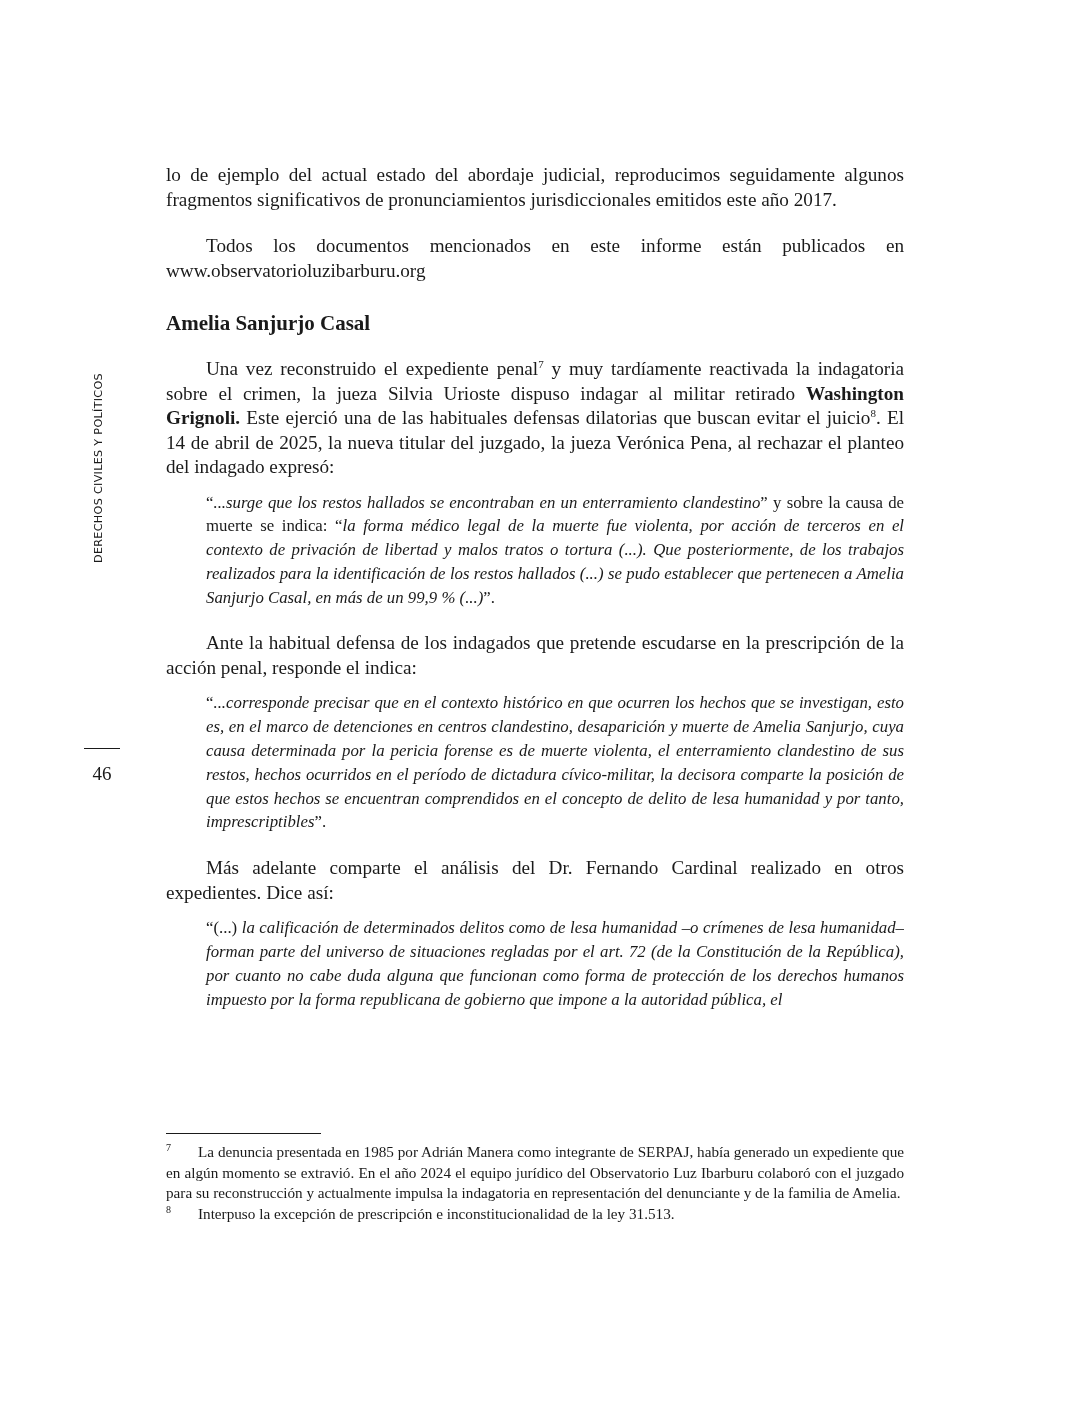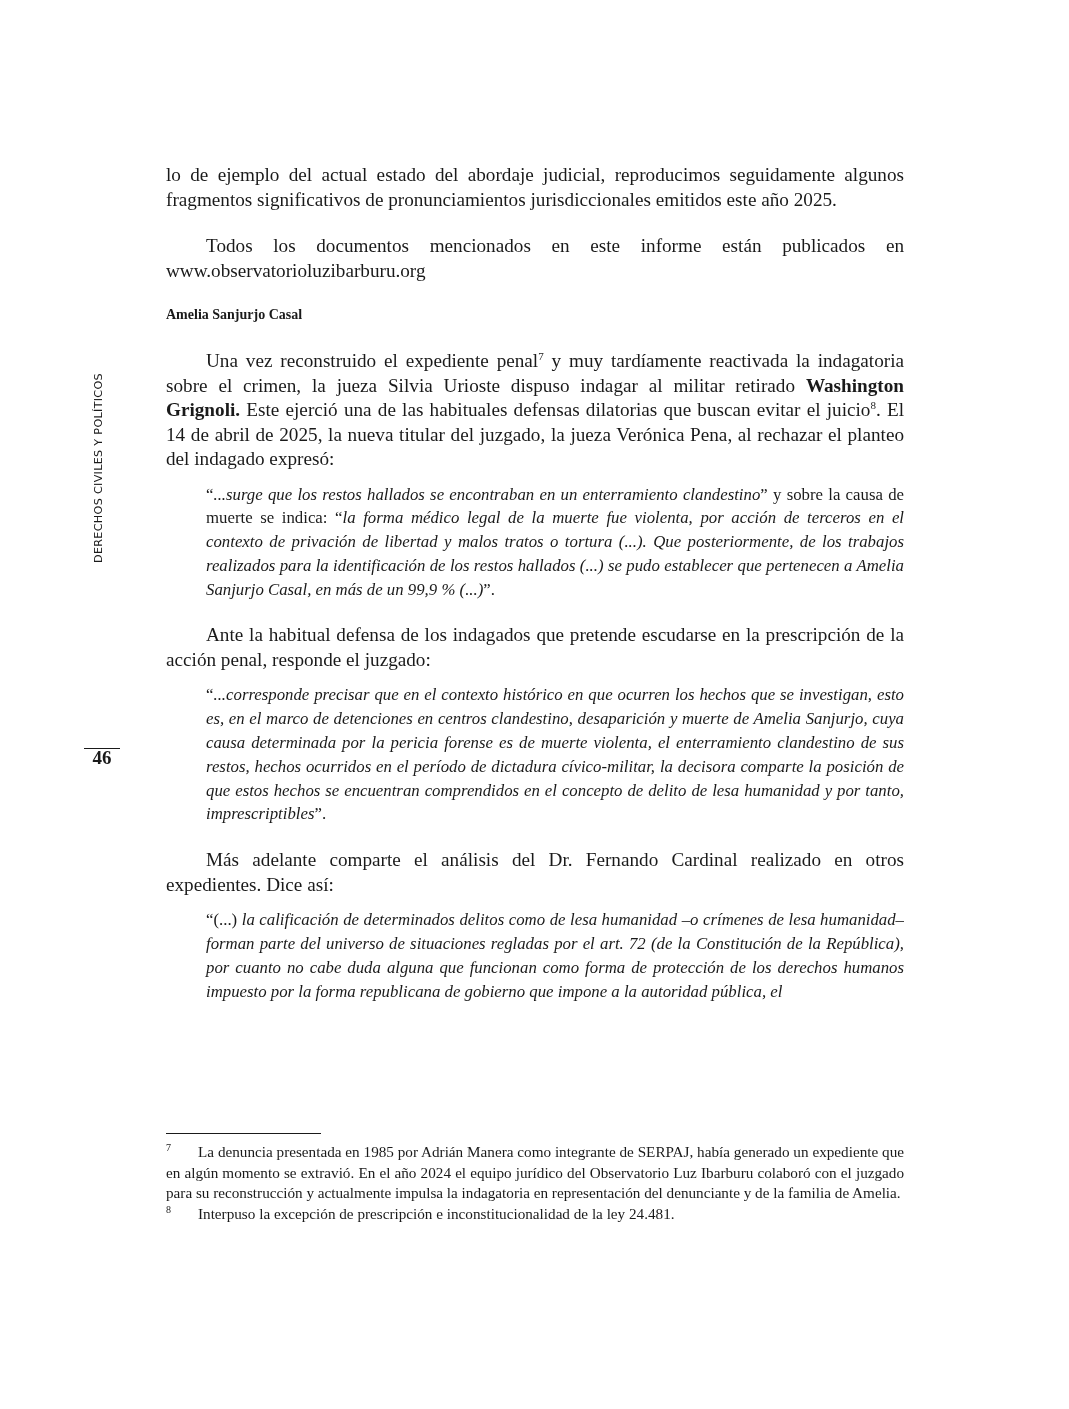--- a/index.html
+++ b/index.html
@@ -33,23 +33,23 @@
       font-size: 19.2px;
       line-height: 24.5px;
       text-align: justify;
       hyphens: manual;
     }
     .indent {
       text-indent: 40px;
     }
     .gap-sm { margin-top: 22px; }
     .heading {
-      font-size: 14px;
+      font-size: 21px;
       font-weight: bold;
-      margin-top: 20px;
+      margin-top: 28px;
       line-height: 24px;
     }
     .quote {
       margin-left: 40px;
       font-size: 16.8px;
       line-height: 23.8px;
       text-align: justify;
       margin-top: 11px;
     }
     .quote i { font-style: italic; }
@@ -73,26 +73,25 @@
       position: absolute;
       left: 84px;
       top: 748px;
       width: 36px;
       height: 1px;
       background: #1a1a1a;
     }
     .page-num {
       position: absolute;
       left: 84px;
-      top: 747px;
+      top: 763px;
       width: 36px;
       text-align: center;
       font-size: 19px;
       line-height: 22px;
-      font-weight: bold;
     }
     .footnotes {
       position: absolute;
       left: 166px;
       top: 1133px;
       width: 738px;
     }
     .fn-rule {
       width: 155px;
       height: 1px;
@@ -117,39 +116,39 @@
 </head>
 <body>
 
 <div class="page">
 
   <div class="side-label">DERECHOS CIVILES Y POLÍTICOS</div>
   <div class="page-num-rule"></div>
   <div class="page-num">46</div>
 
   <div class="content">
-    <p class="body-text">lo de ejemplo del actual estado del abordaje judicial, reproducimos seguidamente algunos fragmentos significativos de pronunciamientos jurisdiccionales emitidos este año 2025.</p>
+    <p class="body-text">lo de ejemplo del actual estado del abordaje judicial, reproducimos seguidamente algunos fragmentos significativos de pronunciamientos jurisdiccionales emitidos este año 2017.</p>
 
     <p class="body-text indent gap-sm"><span>Todos los documentos mencionados en este informe están publicados en www.observatorioluzibarburu.org</span></p>
 
     <p class="heading">Amelia Sanjurjo Casal</p>
 
 
     <p class="body-text indent gap-sm"><span>Una vez reconstruido el expediente penal</span><sup>7</sup><span> y muy tardíamente reactivada la indagatoria sobre el crimen, la jueza Silvia Urioste dispuso indagar al militar retirado </span><b>Washington Grignoli.</b><span> Este ejerció una de las habituales defensas dilatorias que buscan evitar el juicio</span><sup>8</sup><span>. El 14 de abril de 2025, la nueva titular del juzgado, la jueza Verónica Pena, al rechazar el planteo del indagado expresó:</span></p>
 
     <p class="quote"><span>“</span><i>...surge que los restos hallados se encontraban en un enterramiento clandestino</i><span>” y sobre la causa de muerte se indica: “</span><i>la forma médico legal de la muerte fue violenta, por acción de terceros en el contexto de privación de libertad y malos tratos o tortura (...). Que posteriormente, de los trabajos realizados para la identificación de los restos hallados (...) se pudo establecer que pertenecen a Amelia Sanjurjo Casal, en más de un 99,9 % (...)</i><span>”.</span></p>
 
-    <p class="body-text indent gap-sm">Ante la habitual defensa de los indagados que pretende escudarse en la prescripción de la acción penal, responde el juzgado:</p>
+    <p class="body-text indent gap-sm">Ante la habitual defensa de los indagados que pretende escudarse en la prescripción de la acción penal, responde el indica:</p>
 
     <p class="quote"><span>“</span><i>...corresponde precisar que en el contexto histórico en que ocurren los hechos que se investigan, esto es, en el marco de detenciones en centros clandestino, desaparición y muerte de Amelia Sanjurjo, cuya causa determinada por la pericia forense es de muerte violenta, el enterramiento clandestino de sus restos, hechos ocurridos en el período de dictadura cívico-militar, la decisora comparte la posición de que estos hechos se encuentran comprendidos en el concepto de delito de lesa humanidad y por tanto, imprescriptibles</i><span>”.</span></p>
 
     <p class="body-text indent gap-sm">Más adelante comparte el análisis del Dr. Fernando Cardinal realizado en otros expedientes. Dice así:</p>
 
     <p class="quote"><span>“(...) </span><i>la calificación de determinados delitos como de lesa humanidad –o crímenes de lesa humanidad– forman parte del universo de situaciones regladas por el art. 72 (de la Constitución de la República), por cuanto no cabe duda alguna que funcionan como forma de protección de los derechos humanos impuesto por la forma republicana de gobierno que impone a la autoridad pública, el</i></p>
   </div>
 
   <div class="footnotes">
     <div class="fn-rule"></div>
     <p class="fn"><span class="fn-mark">7</span><span>La denuncia presentada en 1985 por Adrián Manera como integrante de SERPAJ, había generado un expediente que en algún momento se extravió. En el año 2024 el equipo jurídico del Observatorio Luz Ibarburu colaboró con el juzgado para su reconstrucción y actualmente impulsa la indagatoria en representación del denunciante y de la familia de Amelia.</span></p>
-    <p class="fn"><span class="fn-mark">8</span><span>Interpuso la excepción de prescripción e inconstitucionalidad de la ley 24.481.</span></p>
+    <p class="fn"><span class="fn-mark">8</span><span>Interpuso la excepción de prescripción e inconstitucionalidad de la ley 31.513.</span></p>
   </div>
 
 </div>
 
 </body></html>

